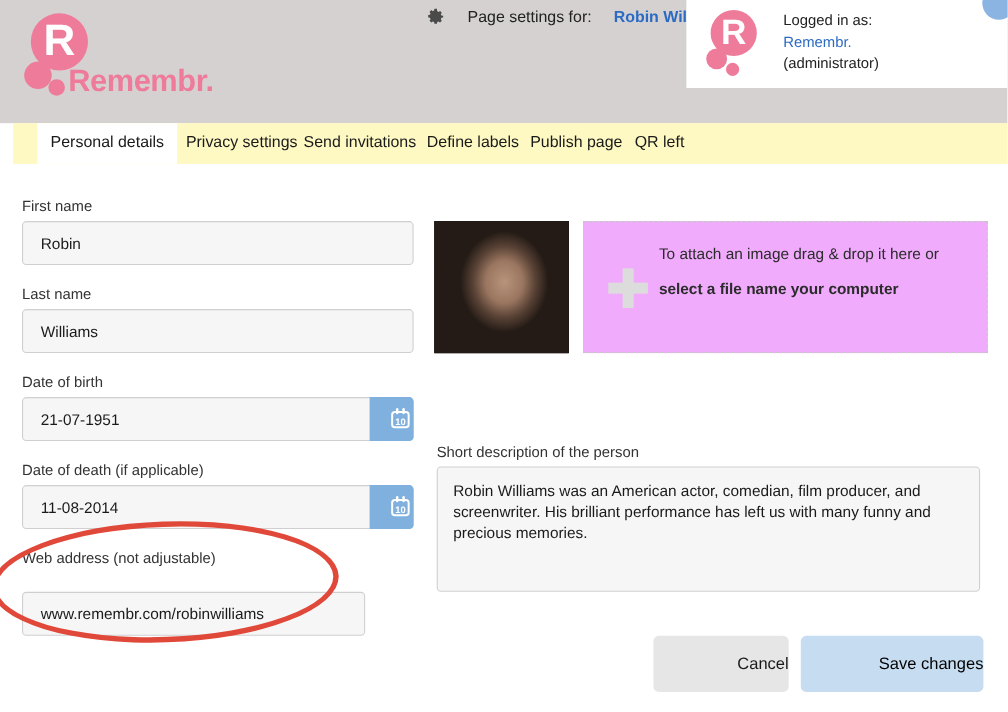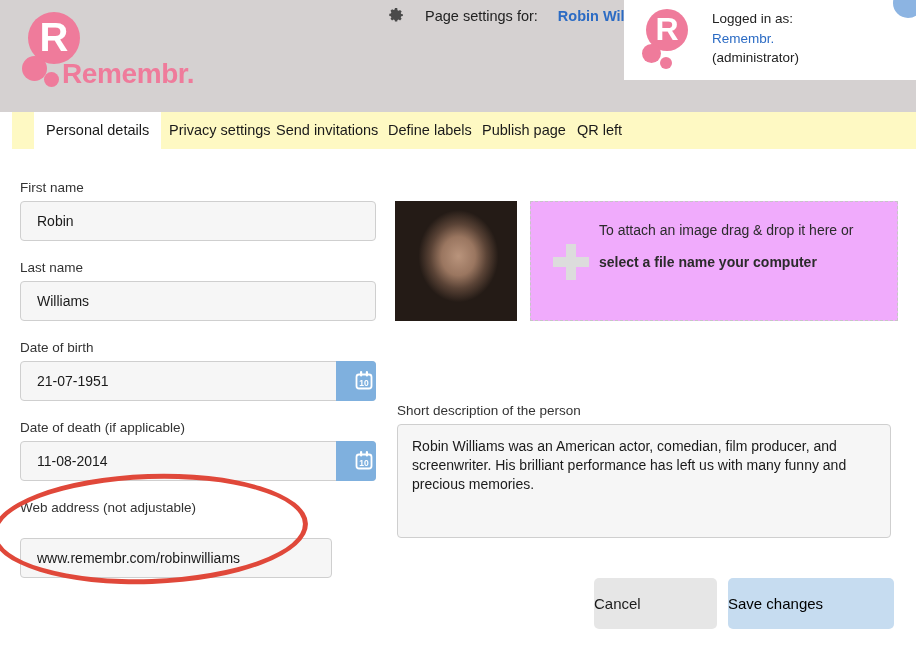--- a/index.html
+++ b/index.html
@@ -230,21 +230,21 @@
     line-height: 19px;
   }
 
   
   .btn {
     position: absolute;
     height: 51px;
     border-radius: 5px;
     font-size: 15px;
     line-height: 51px;
-    text-align: left;
+    text-align: right;
   }
   .btn-cancel { left: 594px; top: 578px; width: 123px; background: #e6e6e6; color: #1a1a1a; }
   .btn-save   { left: 728px; top: 578px; width: 166px; background: #c6dcf0; color: #000000; }
 
   
   .annot-ellipse {
     position: absolute;
     left: -8px; top: 474px;
     width: 316px; height: 110px;
     border: 5px solid #e0483a;

